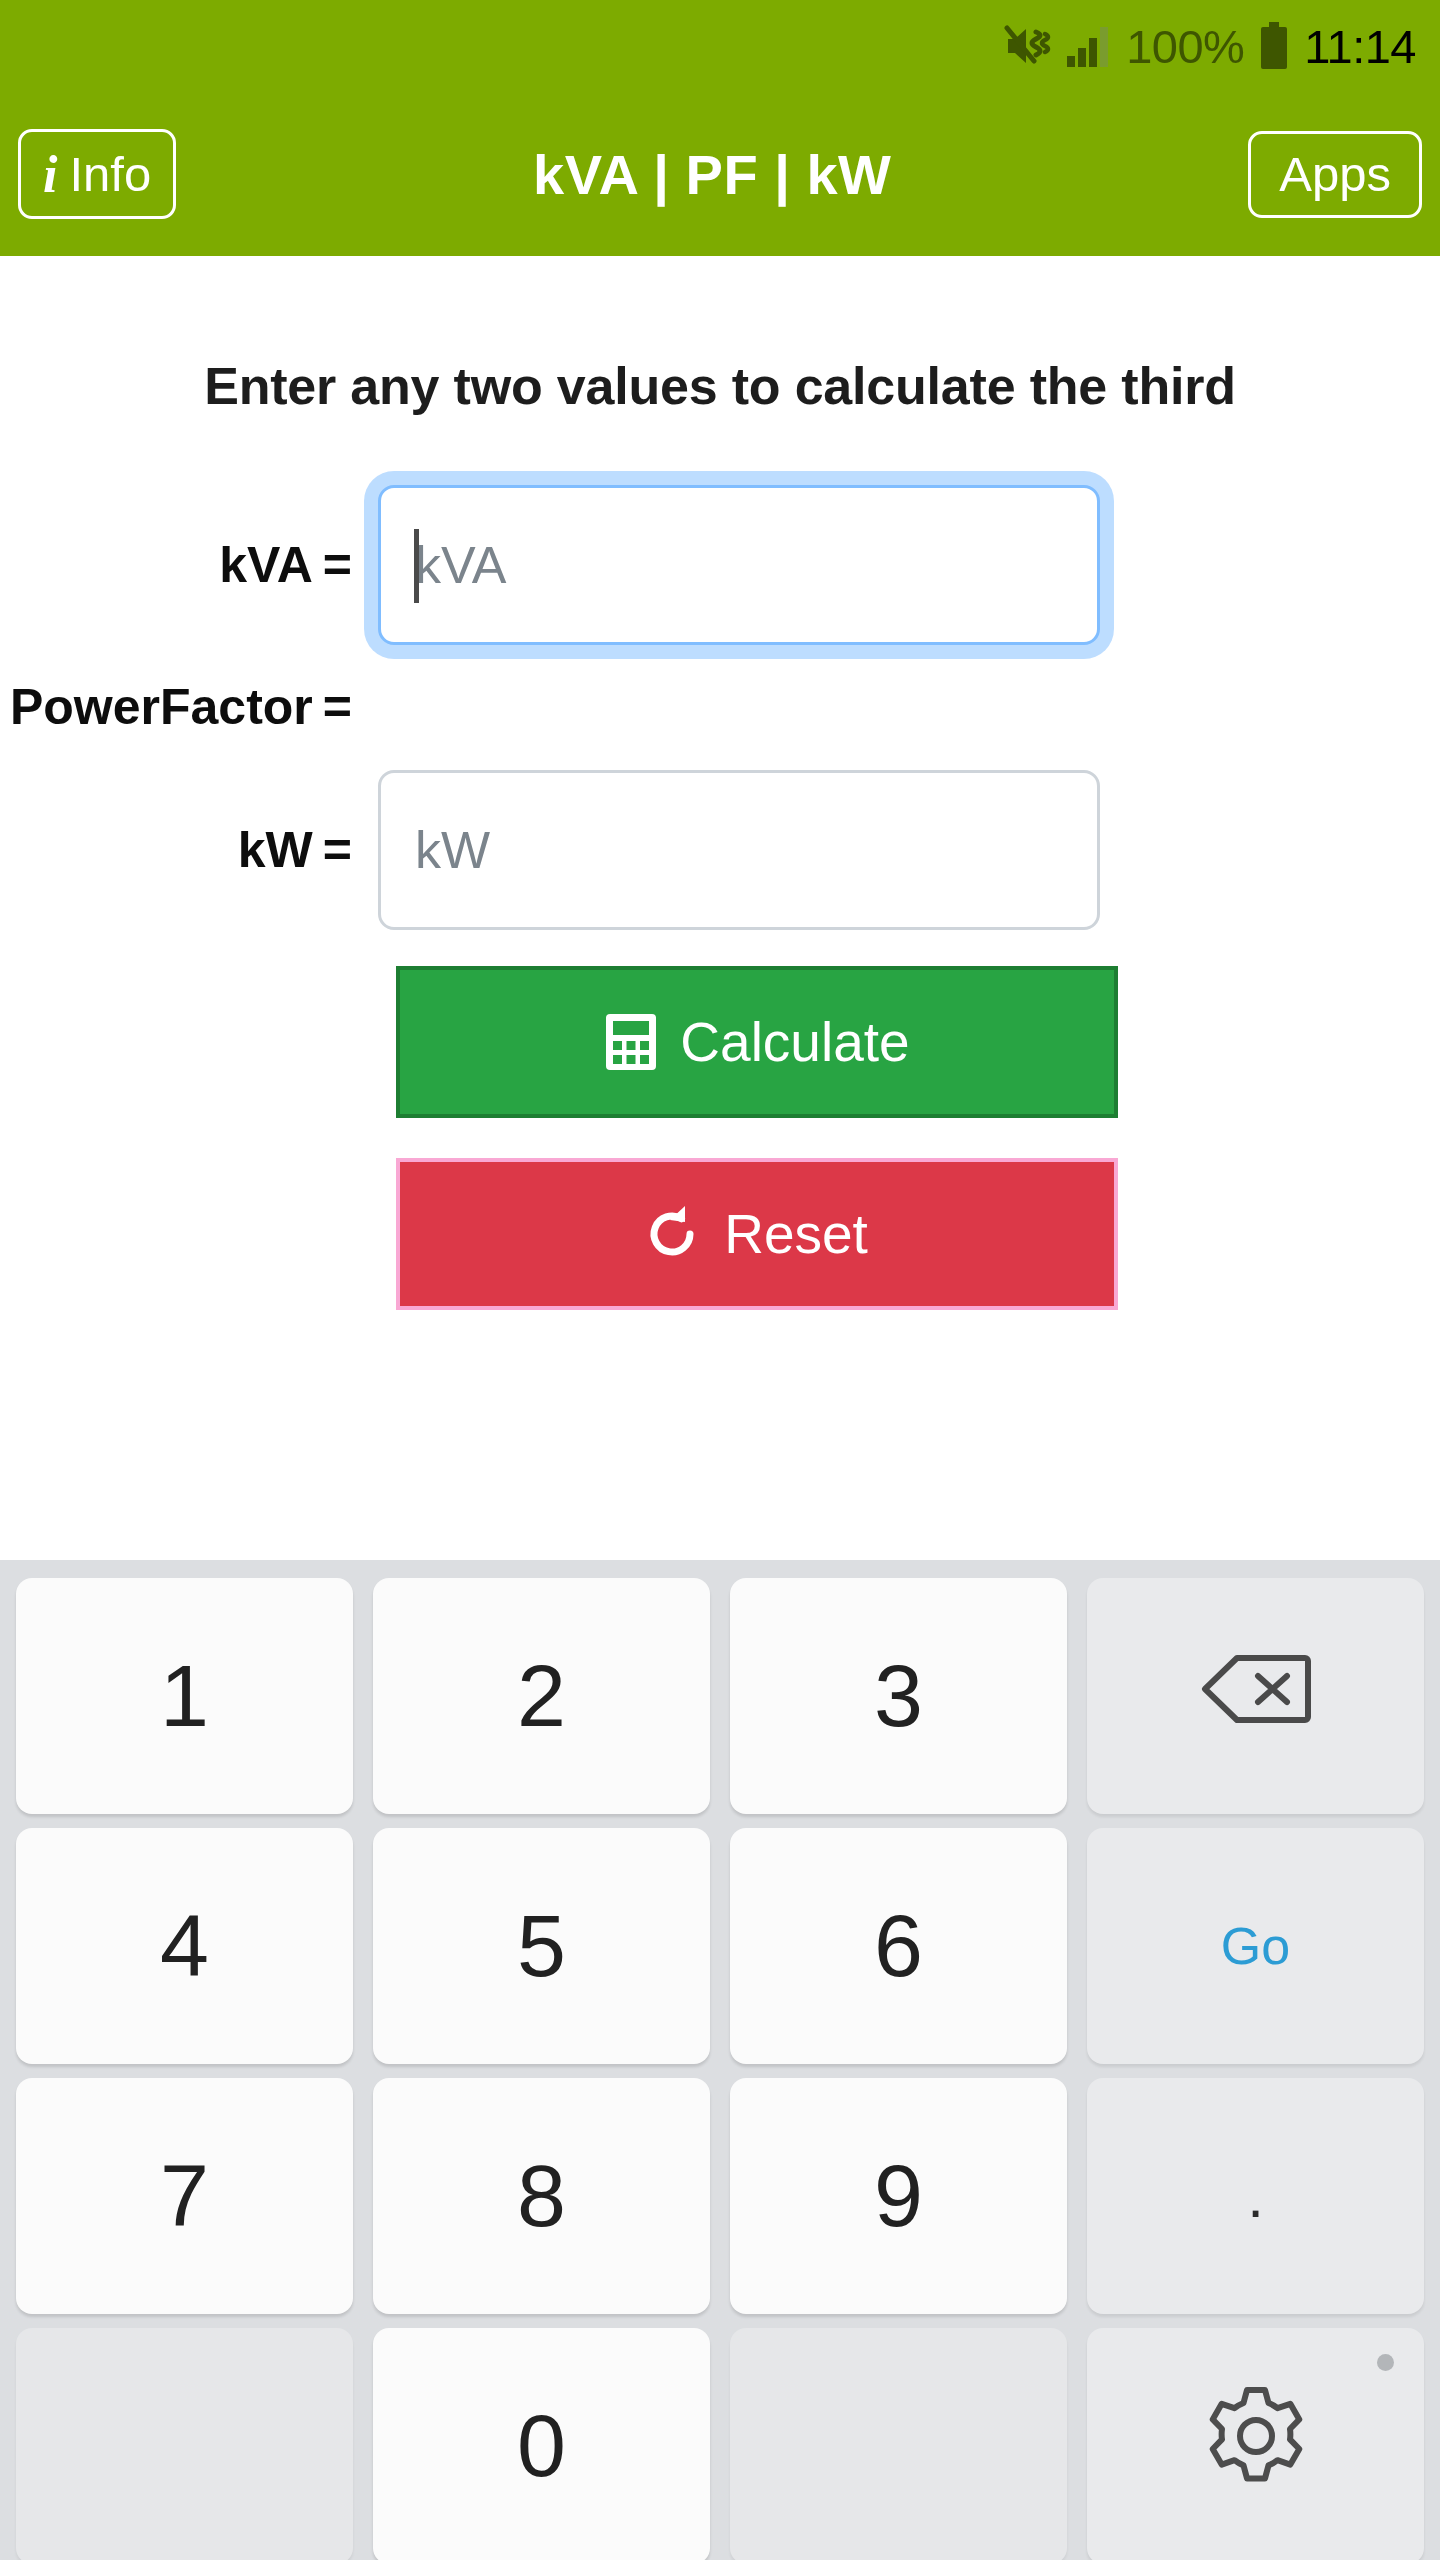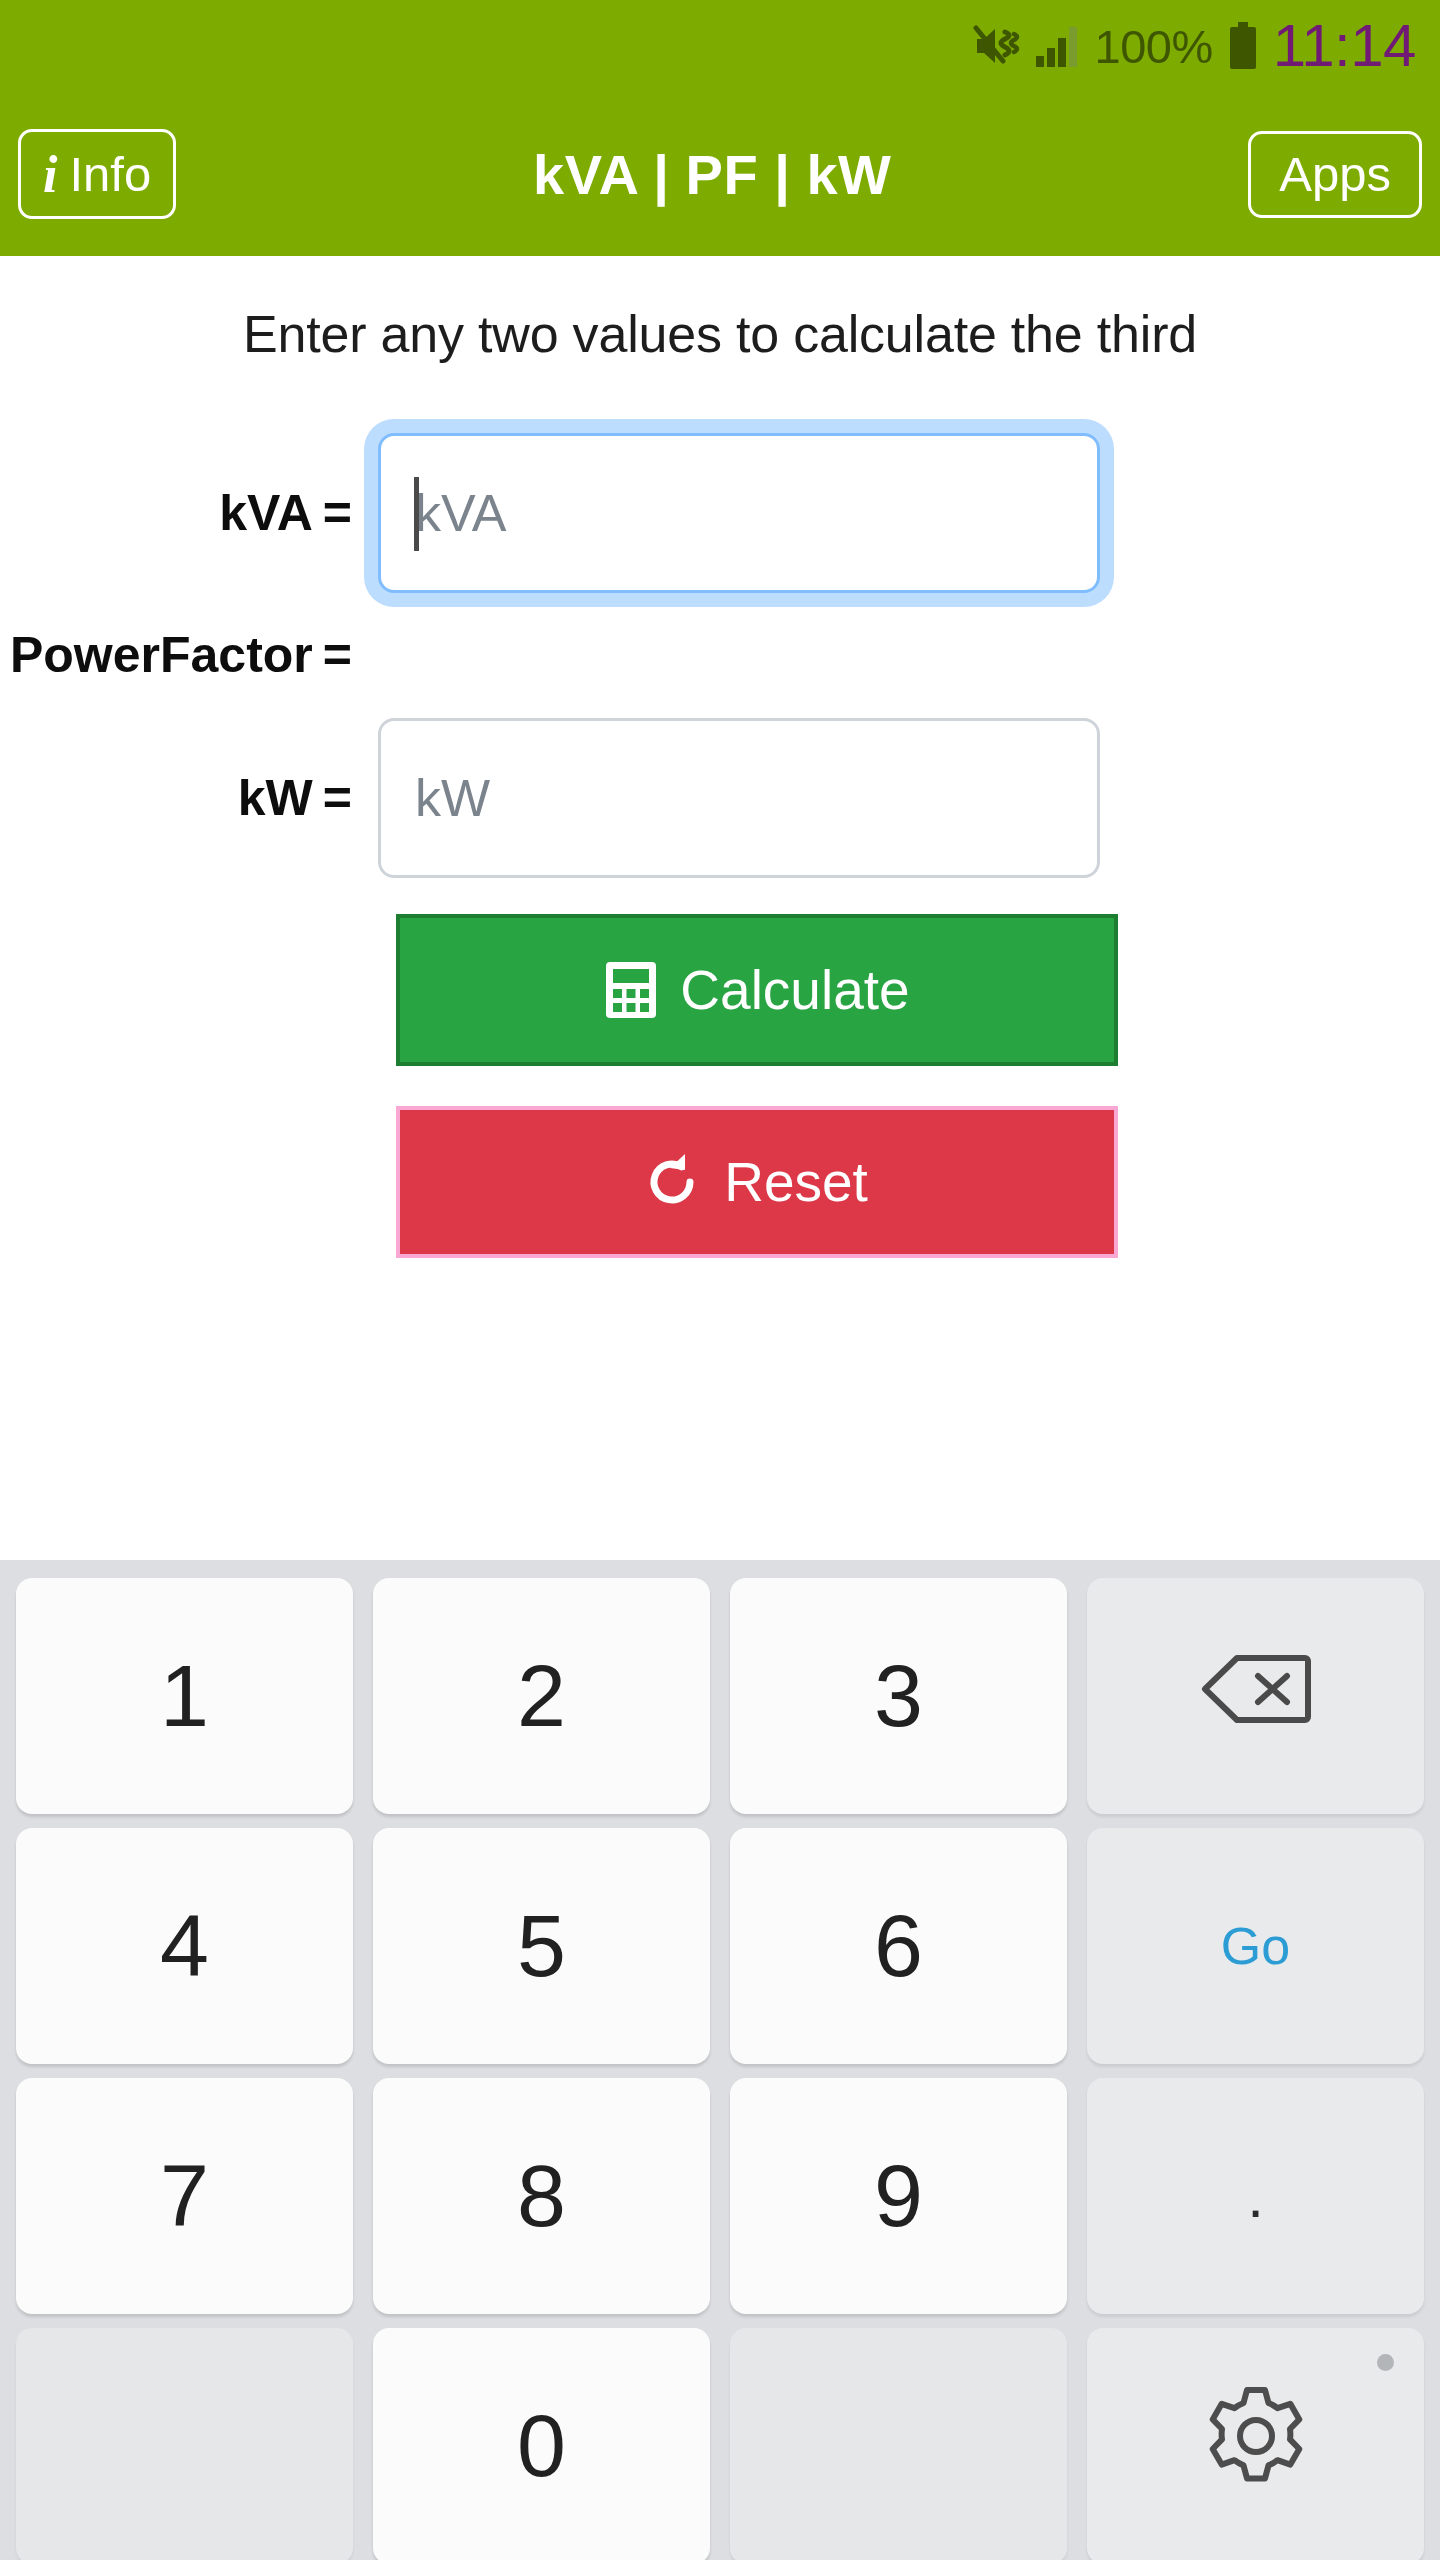--- a/index.html
+++ b/index.html
@@ -34,22 +34,22 @@
   }
   .sb-icon { display: flex; align-items: center; }
   .sb-text {
     color: #3e5600;
     font-size: 47px;
     font-weight: 400;
     letter-spacing: -0.5px;
     line-height: 1;
   }
   .sb-clock {
-    color: #701a75;
-    font-size: 60px;
+    color: #000000;
+    font-size: 47px;
     font-weight: 400;
     line-height: 1;
     letter-spacing: -0.5px;
   }
 
   
   .appbar {
     position: absolute;
     top: 92px; left: 0;
     width: 1440px;
@@ -98,22 +98,22 @@
     top: 256px; left: 0;
     width: 1440px;
     height: 1304px;
     background: #ffffff;
   }
 
   .hint {
     text-align: center;
     font-size: 52px;
     color: #1d1d1d;
-    font-weight: 400;
-    padding-top: 48px;
+    font-weight: 700;
+    padding-top: 100px;
     letter-spacing: -0.2px;
   }
 
   .form { margin-top: 69px; }
 
   .row {
     display: flex;
     align-items: center;
     margin-bottom: 36px;
   }

